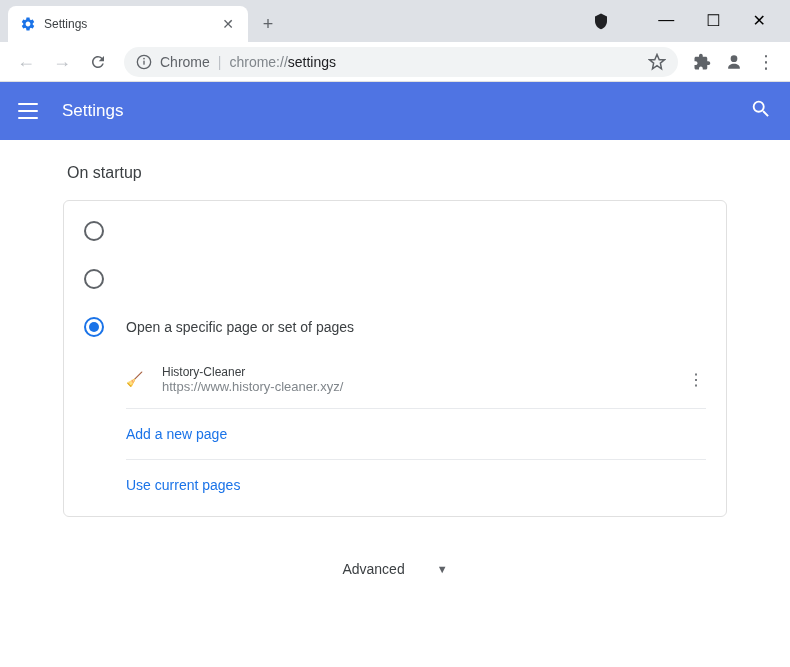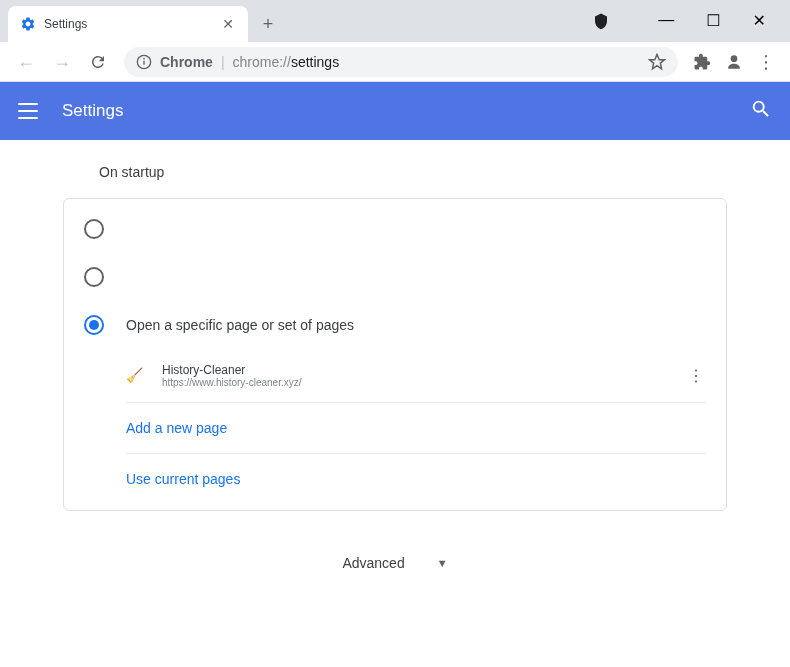--- a/index.html
+++ b/index.html
@@ -19,49 +19,49 @@
 .new-tab-plus { font-size: 18px; color: #5f6368; }
 .shield-icon { position: absolute; right: 180px; top: 12px; width:18px; height:18px; }
 
 
 .toolbar { height: 40px; background: #fff; display: flex; align-items: center; padding: 0 10px; gap: 4px; border-bottom: 1px solid #e0e0e0; }
 .nav-btn { width: 32px; height: 32px; display: flex; align-items: center; justify-content: center; border-radius: 50%; }
 .nav-arrow { font-size: 18px; color: #5f6368; }
 .nav-arrow.disabled { color: #bdc1c6; }
 .omnibox { flex: 1; height: 30px; background: #f1f3f4; border-radius: 15px; display: flex; align-items: center; padding: 0 12px; margin: 0 6px; gap: 8px; }
 .info-icon { width: 16px; height: 16px; color: #5f6368; }
-.chrome-label { font-size: 14px; color: #5f6368; font-weight: bold; }
+.chrome-label { font-size: 14px; color: #5f6368; }
 .divider { color: #bdc1c6; font-size: 14px; }
 .url-prefix { font-size: 14px; color: #80868b; }
 .url-path { font-size: 14px; color: #202124; }
 .star-icon { width: 18px; height: 18px; color: #5f6368; margin-left: auto; }
 .ext-icon, .profile-icon, .menu-icon { width: 28px; height: 28px; display: flex; align-items: center; justify-content: center; }
 
 
 .blue-header { height: 58px; background: #4f74e3; display: flex; align-items: center; padding: 0 18px; gap: 24px; }
 .hamburger { width: 20px; height: 16px; display: flex; flex-direction: column; justify-content: space-between; }
 .hamburger span { height: 2px; background: #fff; border-radius: 1px; }
 .header-title { color: #fff; font-size: 17px; font-weight: 400; }
 .header-search { margin-left: auto; }
 
 
 .content { height: calc(667px - 42px - 40px - 58px); overflow-y: scroll; padding: 24px 0; background: #fff; position: relative; }
 .content-inner { max-width: 720px; margin: 0 auto; padding: 0 28px; }
-.section-title { font-size: 14px; color: #3c4043; margin-bottom: 18px; padding-left: 4px; margin-left: 32px; }
+.section-title { font-size: 16px; color: #3c4043; margin-bottom: 18px; padding-left: 4px; }
 .card { border: 1px solid #e0e0e0; border-radius: 6px; padding: 6px 20px; }
 .radio-row { display: flex; align-items: center; gap: 22px; padding: 14px 0; }
 .radio { width: 20px; height: 20px; border: 2px solid #5f6368; border-radius: 50%; display: flex; align-items: center; justify-content: center; flex-shrink: 0; }
 .radio.selected { border-color: #1a73e8; }
 .radio.selected::after { content: ''; width: 10px; height: 10px; background: #1a73e8; border-radius: 50%; }
 .radio-label { font-size: 14px; color: #3c4043; }
 .startup-entry { margin-left: 42px; padding: 14px 0; display: flex; align-items: center; gap: 18px; border-bottom: 1px solid #e8eaed; }
 .entry-favicon { width: 18px; height: 18px; font-size: 14px; }
 .entry-text { flex: 1; }
 .entry-title { font-size: 12px; color: #3c4043; }
-.entry-url { font-size: 10px; color: #80868b; }
+.entry-url { font-size: 13px; color: #80868b; }
 .entry-menu { width: 20px; text-align: center; color: #5f6368; font-size: 16px; }
 .action-row { margin-left: 42px; padding: 16px 0; border-bottom: 1px solid #e8eaed; }
 .action-row:last-child { border-bottom: none; }
 .action-link { font-size: 14px; color: #1a73e8; font-weight: 500; }
 .advanced-row { display: flex; align-items: center; justify-content: center; gap: 32px; margin-top: 44px; }
 .advanced-label { font-size: 14px; color: #3c4043; }
 .advanced-arrow { font-size: 11px; color: #5f6368; }
 
 
 .content::-webkit-scrollbar { width: 16px; }

